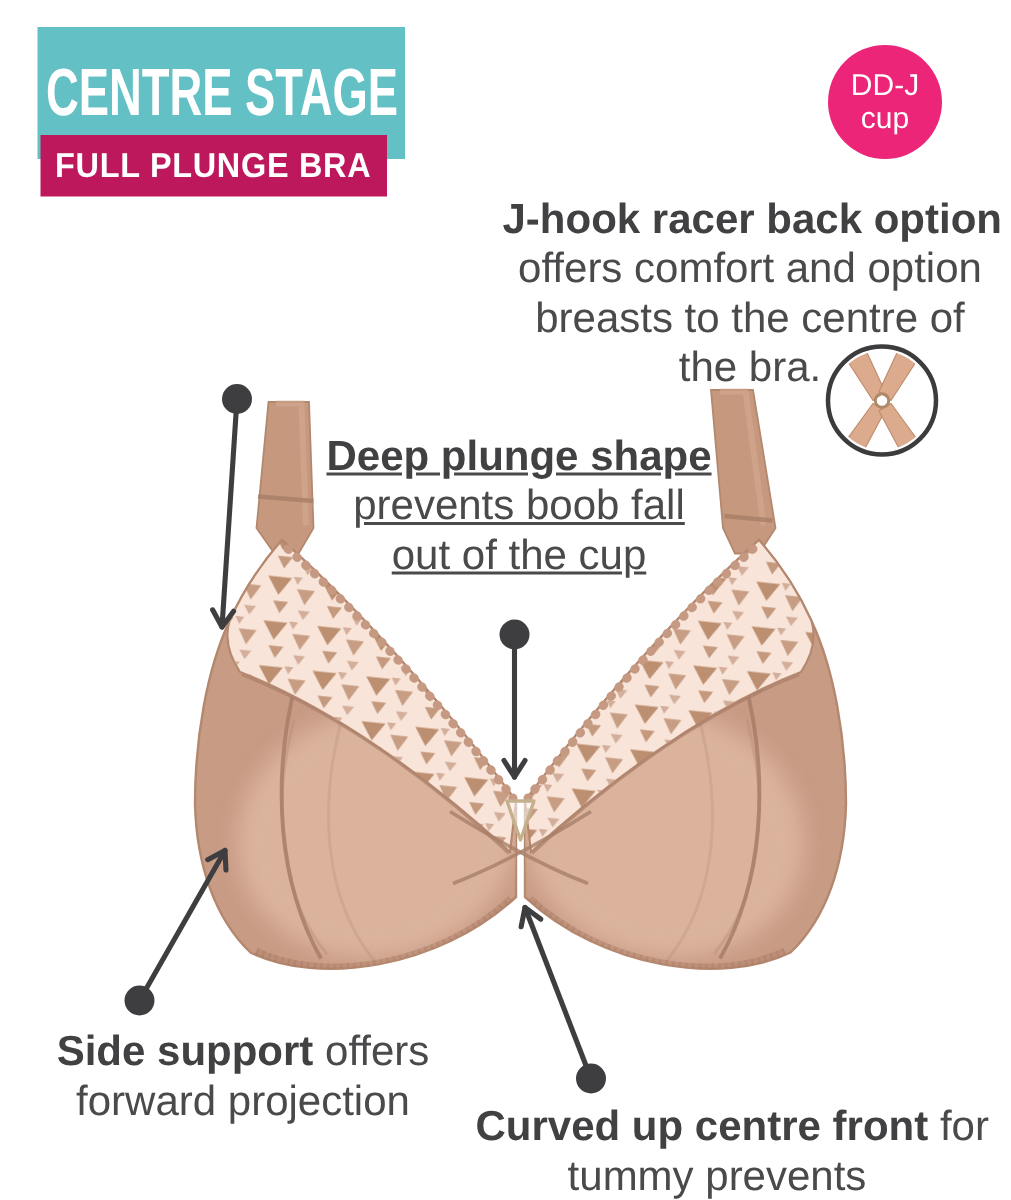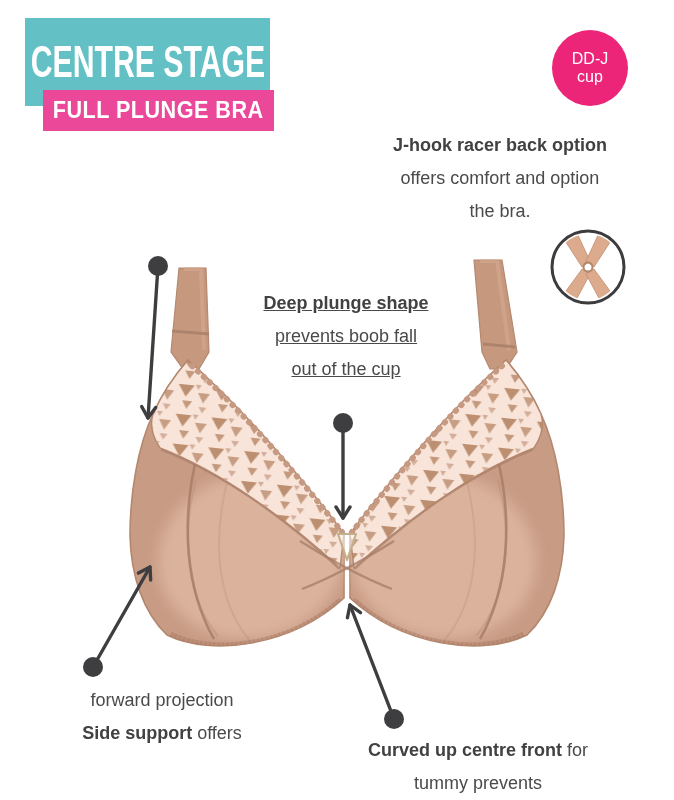--- a/index.html
+++ b/index.html
@@ -11,33 +11,33 @@
   .banner-teal{
     position:absolute;left:25px;top:18px;width:245px;height:88px;
     background:#63c0c5;display:flex;align-items:center;justify-content:center;
   }
   .banner-teal .t{
     color:#ffffff;font-weight:700;font-size:42px;white-space:nowrap;
     transform:scale(0.72,1.06);letter-spacing:0px;
   }
   .banner-pink{
     position:absolute;left:27px;top:90px;width:231px;height:41px;
-    background:#ec4899;display:flex;align-items:center;justify-content:center;margin-left:16px;
+    background:#be185d;display:flex;align-items:center;justify-content:center;
   }
   .banner-pink .t{
     color:#ffffff;font-weight:700;font-size:23px;white-space:nowrap;
     transform:scaleX(0.94);letter-spacing:0.5px;
   }
   .badge{
     position:absolute;left:552px;top:30px;width:76px;height:76px;border-radius:50%;
     background:#ec2579;color:#ffffff;display:flex;flex-direction:column;
-    align-items:center;justify-content:center;line-height:1.12;font-size:16px;
+    align-items:center;justify-content:center;line-height:1.12;font-size:20px;
   }
   
-  .ann{position:absolute;color:#4a4a4c;font-size:18px;line-height:33px;text-align:center;}
+  .ann{position:absolute;color:#4a4a4c;font-size:28px;line-height:33px;text-align:center;}
   .ann .line{white-space:nowrap;}
   .ann b, .ann .bold{font-weight:700;color:#414042;}
   #ann-side-wing{left:15px;top:163px;width:310px;}
   #ann-jhook{left:335px;top:129px;width:330px;}
   #ann-plunge{left:213px;top:287px;width:266px;text-decoration:underline;}
   #ann-side-support{left:22px;top:684px;width:280px;}
   #ann-centre-front{left:317px;top:734px;width:322px;}
   svg{position:absolute;left:0;top:0;}
 </style>
 </head>
@@ -172,34 +172,35 @@
   </div>
   <div class="badge">
     <div>DD-J</div>
     <div>cup</div>
   </div>
 
 
   <div class="ann" id="ann-jhook">
     <div class="line bold">J-hook racer back option</div>
     <div class="line">offers comfort and option</div>
+    <div class="line">breasts to the centre of</div>
     <div class="line">the bra.</div>
   </div>
 
   <div class="ann" id="ann-plunge">
     <div class="line bold">Deep plunge shape</div>
     <div class="line">prevents boob fall</div>
     <div class="line">out of the cup</div>
   </div>
 
   <div class="ann" id="ann-side-support">
-    <div class="line">forward projection</div>
     <div class="line">
       <span class="bold">Side support</span><span> offers</span>
     </div>
+    <div class="line">forward projection</div>
   </div>
 
   <div class="ann" id="ann-centre-front">
     <div class="line">
       <span class="bold">Curved up centre front</span><span> for</span>
     </div>
     <div class="line">tummy prevents</div>
   </div>
 
 </div>

